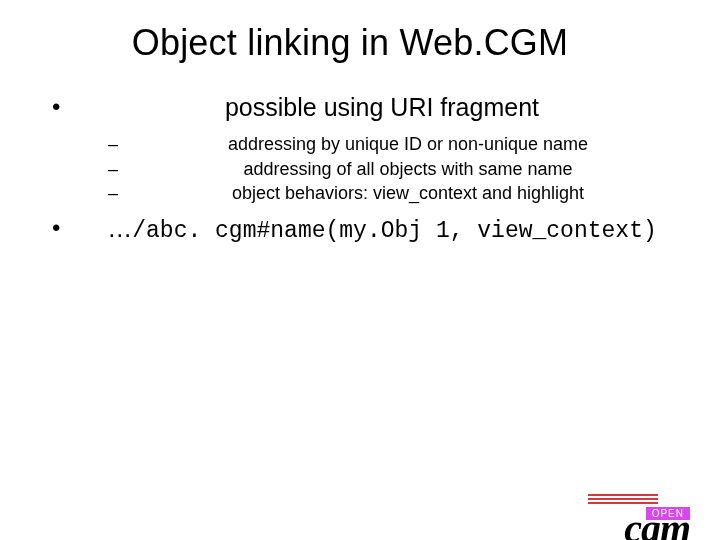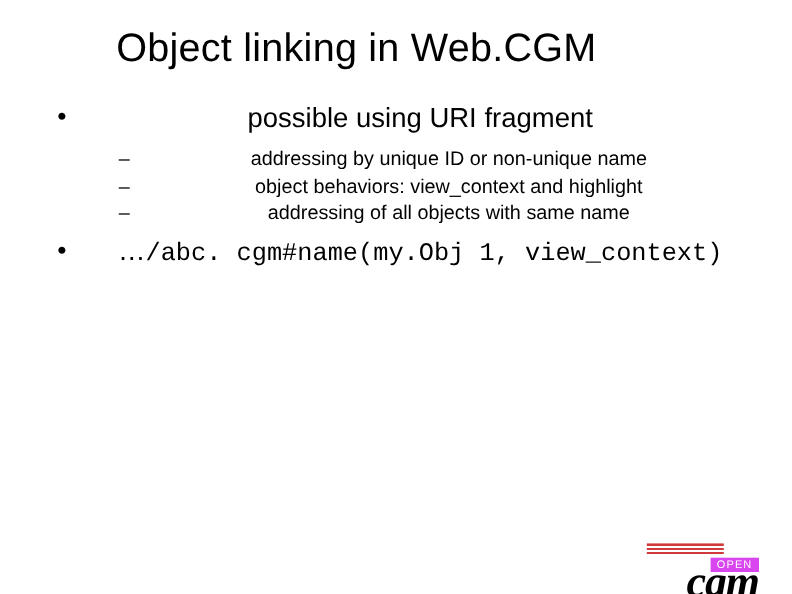--- a/index.html
+++ b/index.html
@@ -21,20 +21,21 @@
   }
   .title {
     position: absolute;
     top: 22px;
     left: 0;
     width: 648px;
     text-align: center;
     font-size: 36px;
     font-weight: 400;
     letter-spacing: 0.2px;
+    padding-left: 26px;
   }
   .body {
     position: absolute;
     top: 92px;
     left: 46px;
     width: 640px;
     font-size: 25px;
     line-height: 1.25;
     text-align: center;
   }
@@ -131,22 +132,22 @@
 <div class="slide">
 
   <div class="title">Object linking in Web.CGM</div>
 
   <div class="body">
     <ul class="top">
       <li>
         <span>possible using URI fragment</span>
         <ul class="sub">
           <li>addressing by unique ID or non-unique name</li>
+          <li>addressing of all objects with same name</li>
           <li>object behaviors: view_context and highlight</li>
-          <li>addressing of all objects with same name</li>
         </ul>
       </li>
       <li>
         <span>…</span><span class="codeish">/abc. cgm#name(my.Obj 1, view_context)</span>
       </li>
     </ul>
   </div>
 
   <div class="logo">
     <div class="cgm">cgm</div>

